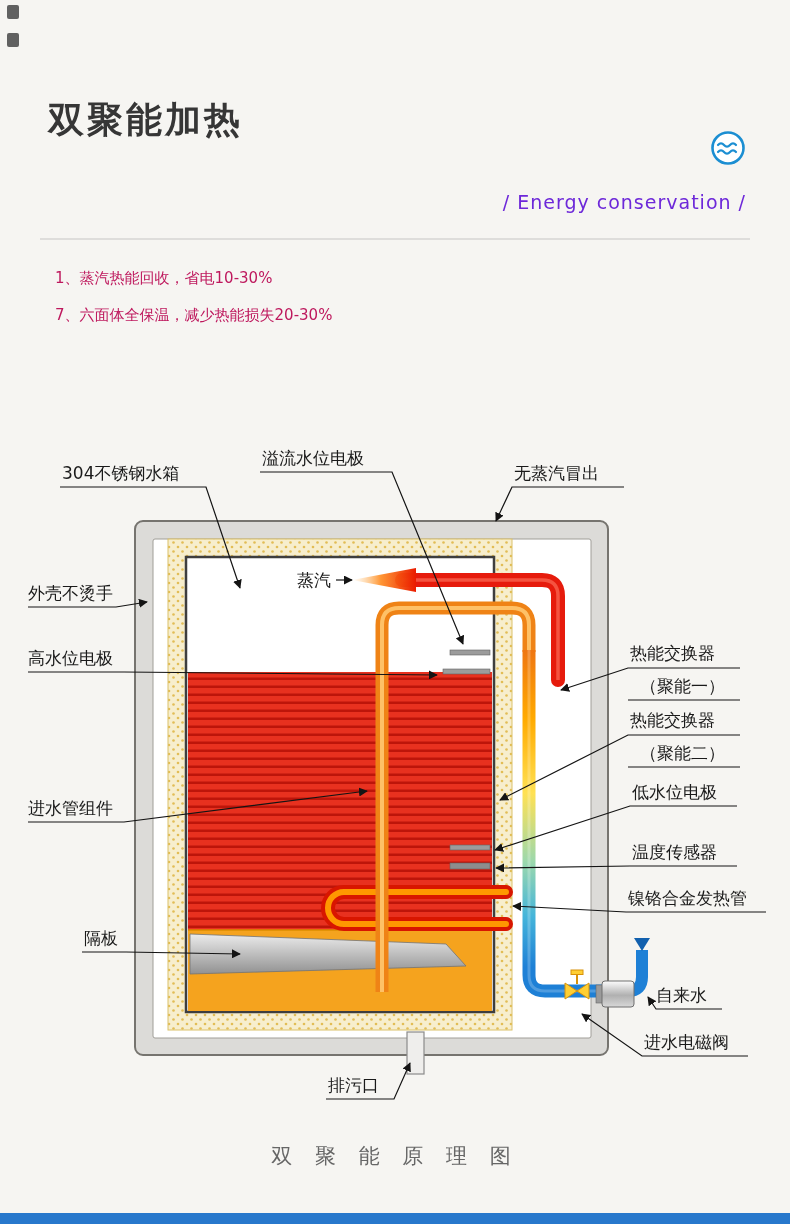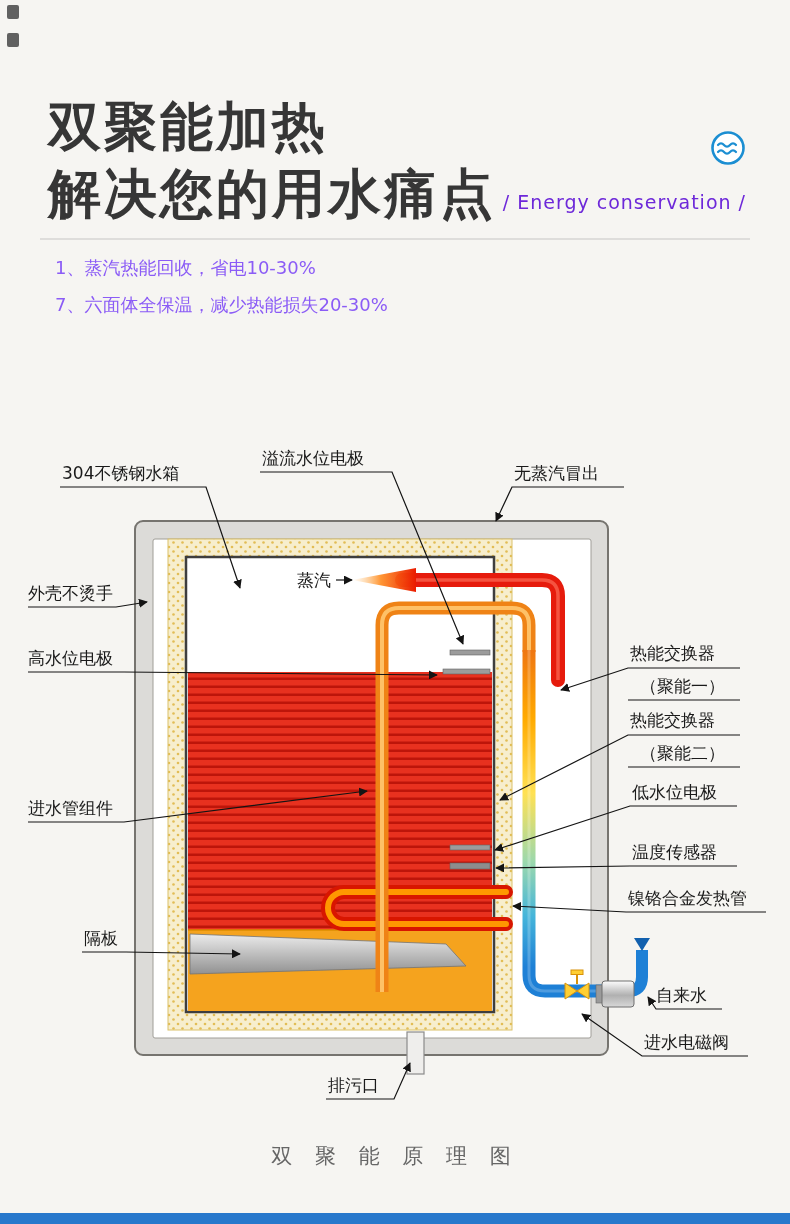--- a/index.html
+++ b/index.html
@@ -11,35 +11,35 @@
     overflow:hidden;
     color:#333;
   }
   .page { position:absolute; inset:0; }
 
   .corner-mark { position:absolute; left:7px; width:12px; height:14px;
     background:#3c3c3c; border-radius:2px; opacity:.8; }
   .corner-mark.m2 { top:33px; } .corner-mark.m1 { top:5px; }
 
   .title-block {
-    position:absolute; left:48px; top:93px;
-    font-size:53px; line-height:67px; font-weight:900;
+    position:absolute; left:48px; top:86px;
+    font-size:36px; line-height:67px; font-weight:900;
     color:var(--title-dark,#363636); letter-spacing:3px;
   }
   .tagline {
     position:absolute; right:44px; top:191px;
     font-size:19px; color:#6d28d9; letter-spacing:1px;
   }
   .water-icon { position:absolute; right:44px; top:130px; width:36px; height:36px; }
 
   .divider { position:absolute; left:40px; right:40px; top:238px; height:2px; background:#dedddb; }
 
   .features {
-    position:absolute; left:55px; top:249px;
-    font-size:18px; line-height:37px; color:#8b5cf6;
+    position:absolute; left:55px; top:260px;
+    font-size:15px; line-height:37px; color:#be185d;
     list-style:none;
   }
 
   .diagram { position:absolute; left:0; top:0; width:790px; height:1224px; }
   .diagram text { font-family:"DejaVu Sans","Liberation Sans",sans-serif; }
 
   .caption {
     position:absolute; left:0; right:0; top:1142px;
     text-align:center; font-size:21px; color:#666; letter-spacing:8px;
   }
@@ -52,21 +52,20 @@
 </head>
 <body>
 
 <div class="page">
 
   <div class="corner-mark m1"></div>
   <div class="corner-mark m2"></div>
 
   <div class="title-block">
     <div>双聚能加热</div>
-    <div>解决您的用水痛点</div>
   </div>
 
   <svg class="water-icon" viewBox="0 0 36 36">
     <circle cx="18" cy="18" r="15.5" fill="#ffffff" stroke="#1b8ed2" stroke-width="2.6"></circle>
     <path d="M8 15 q3 -3.4 6 0 t6 0 t6 0" fill="none" stroke="#1b8ed2" stroke-width="2.2" stroke-linecap="round"></path>
     <path d="M8 22 q3 -3.4 6 0 t6 0 t6 0" fill="none" stroke="#1b8ed2" stroke-width="2.2" stroke-linecap="round"></path>
   </svg>
 
   <div class="tagline">/ Energy conservation /</div>
 

